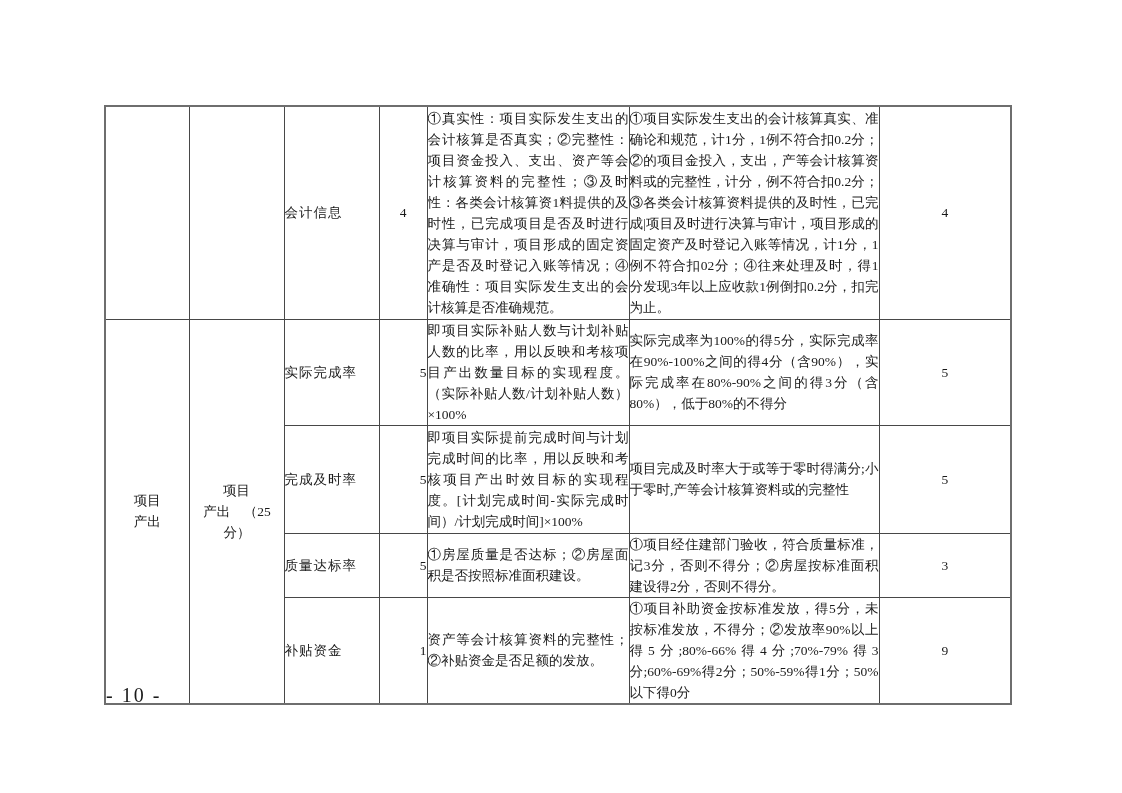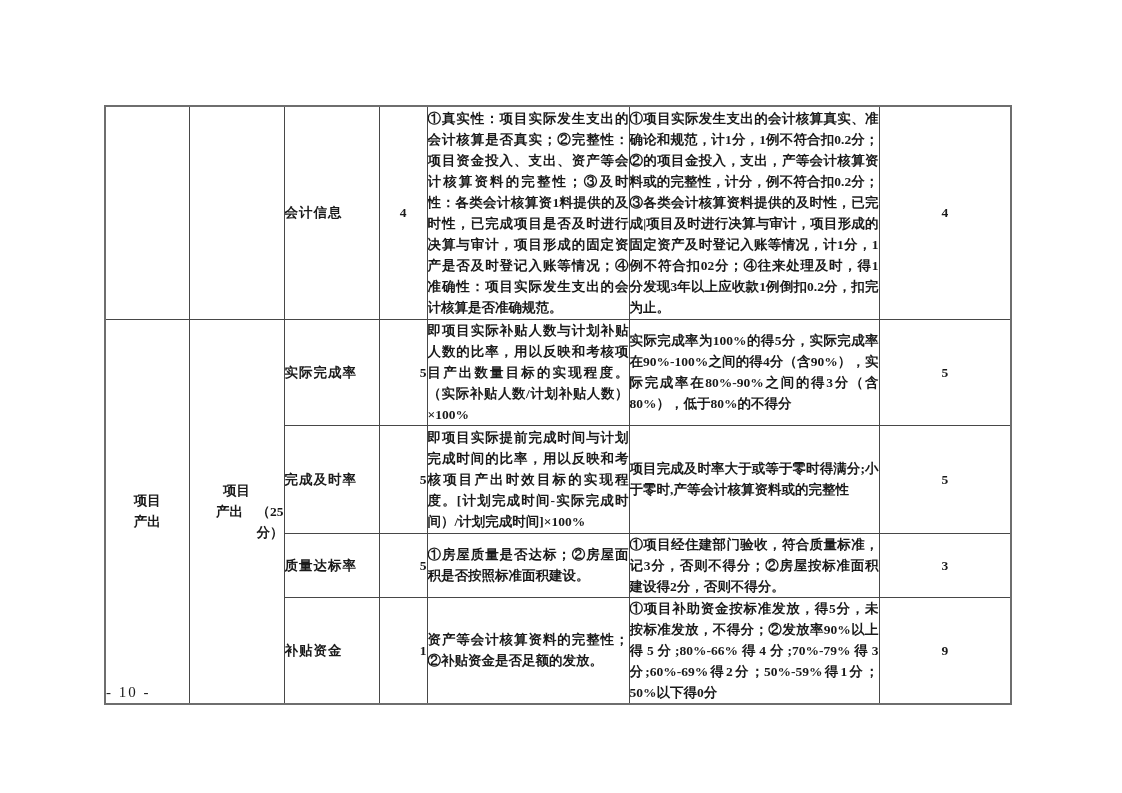--- a/index.html
+++ b/index.html
@@ -25,30 +25,29 @@
     table-layout: fixed;
     border: 2px solid #6e6e6e;
   }
   table.eval td {
     border: 1px solid #474747;
     vertical-align: middle;
     font-size: 13.5px;
     line-height: 21px;
     overflow: hidden;
     padding: 0;
-    font-weight: bold;
   }
   td.c-section {
     text-align: center;
     font-size: 14px;
     line-height: 24px;
   }
   td.c-section .sec-line { display: block; }
   td.c-section .sec-line.left {
-    text-align: right;
+    text-align: center;
     padding-left: 1px;
   }
   td.c-indicator {
     text-align: left;
     font-size: 14px;
     letter-spacing: 1px;
   }
   td.c-points {
     text-align: right;
     font-size: 13.5px;
@@ -62,21 +61,21 @@
     text-align: justify;
     text-justify: inter-ideograph;
     padding: 1px 3px;
   }
   td.v-top { vertical-align: top; }
   td.c-score { text-align: center; font-size: 13.5px; }
   .pageno {
     position: absolute;
     left: 106px;
     top: 684px;
-    font-size: 15px;
+    font-size: 20px;
     letter-spacing: 2px;
     color: #1a1a1a;
   }
 </style>
 </head>
 <body>
 
 <div class="sheet">
 
   <table class="eval">

